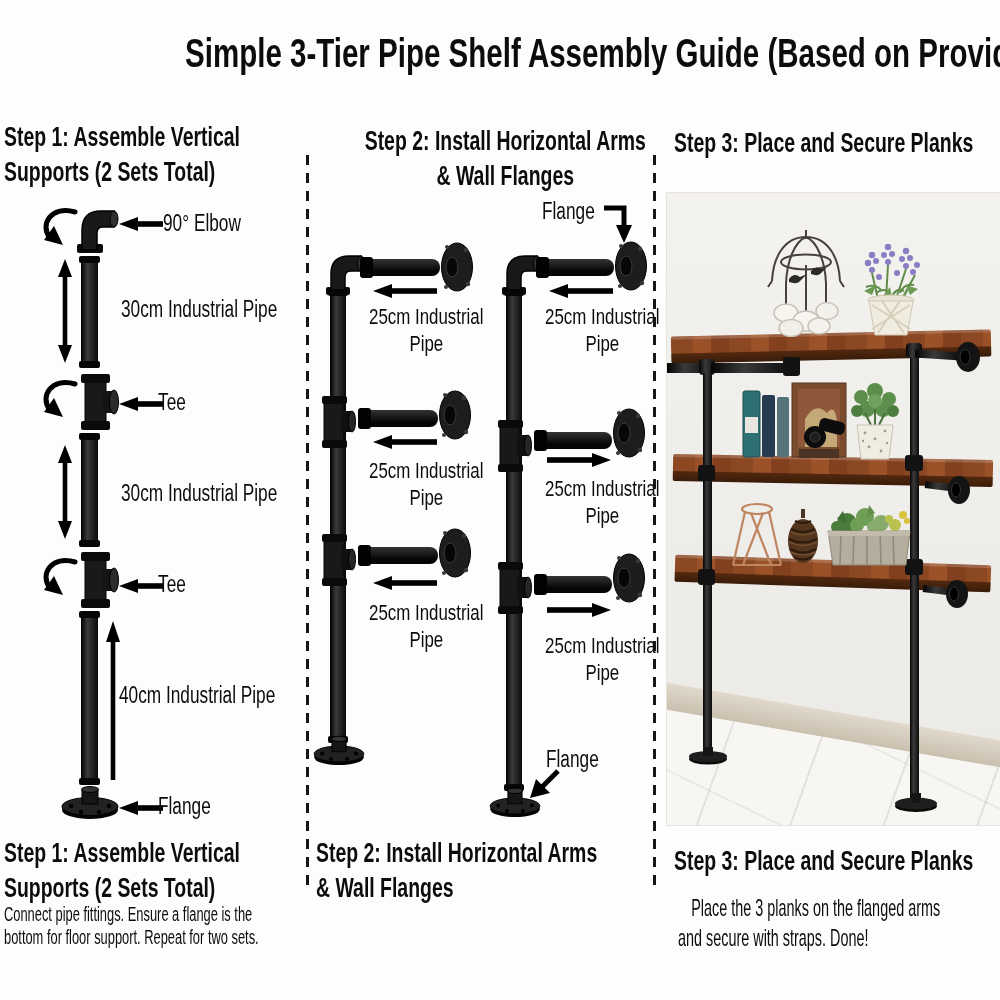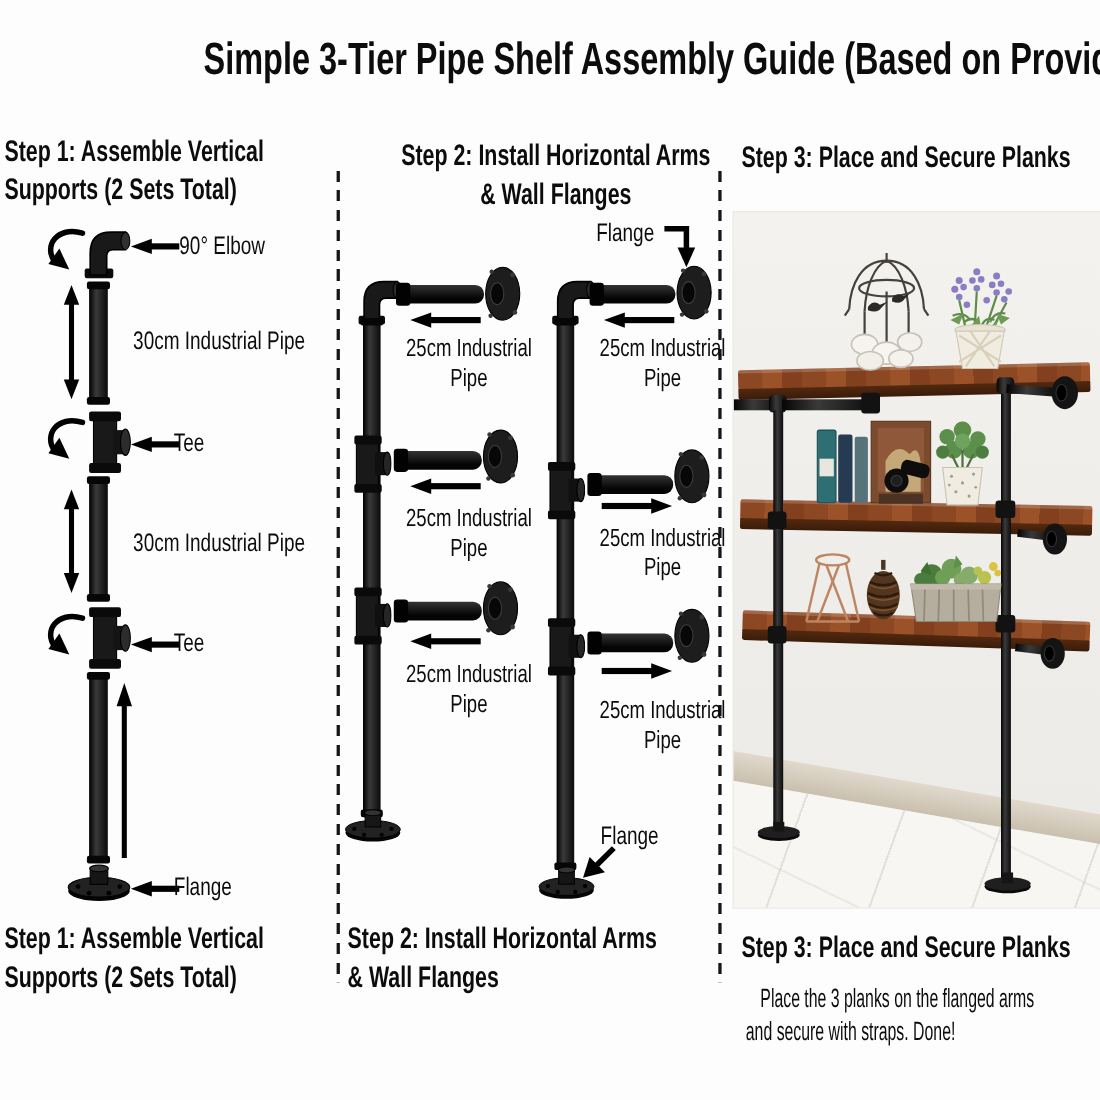--- a/index.html
+++ b/index.html
@@ -157,20 +157,23 @@
     <span class="lab sx75">Tee</span>
   </div>
 
   <div class="vpipe" style="left:81px;top:612px;width:17px;height:172px;"></div>
   <div class="abs" style="left:104px;top:620px;">
     <svg width="18" height="164">
         <polygon points="9,1 2,22 16,22" fill="#000"></polygon>
         <rect x="6.7" y="18" width="4.6" height="142" fill="#000"></rect>
       </svg>
   </div>
+  <div class="abs t" style="left:119px;top:682px;">
+    <span class="lab sx75">40cm Industrial Pipe</span>
+  </div>
 
   <div class="abs" style="left:60px;top:784px;">
     <svg width="60" height="36">
         <ellipse cx="30" cy="26" rx="28" ry="9" fill="#050505"></ellipse>
         <ellipse cx="30" cy="22.5" rx="28" ry="9" fill="#222" stroke="#000"></ellipse>
         <circle cx="11" cy="22" r="2.2" fill="#000"></circle>
         <circle cx="49" cy="22" r="2.2" fill="#000"></circle>
         <circle cx="21" cy="28" r="2.2" fill="#000"></circle>
         <circle cx="39" cy="28" r="2.2" fill="#000"></circle>
         <rect x="22" y="5" width="16" height="15" fill="#161616" stroke="#000"></rect>
@@ -183,20 +186,24 @@
         <rect x="18" y="5.2" width="27" height="5.6" fill="#000"></rect>
       </svg>
   </div>
   <div class="abs t" style="left:158px;top:793px;">
     <span class="lab sx75">Flange</span>
   </div>
 
   <div class="abs t" style="left:4px;top:836px;">
     <span class="hstep sx72">Step 1: Assemble Vertical
 Supports (2 Sets Total)</span>
+  </div>
+  <div class="abs t" style="left:4px;top:903px;">
+    <span class="body1 sx66">Connect pipe fittings. Ensure a flange is the
+bottom for floor support. Repeat for two sets.</span>
   </div>
 
   <div class="abs t ctr" style="left:310px;top:124px;width:340px;">
     <span class="hstep" style="transform:scaleX(.72);">Step 2: Install Horizontal Arms
 &amp; Wall Flanges</span>
   </div>
 
   <div class="abs t" style="left:542px;top:198px;">
     <span class="lab sx75">Flange</span>
   </div>

